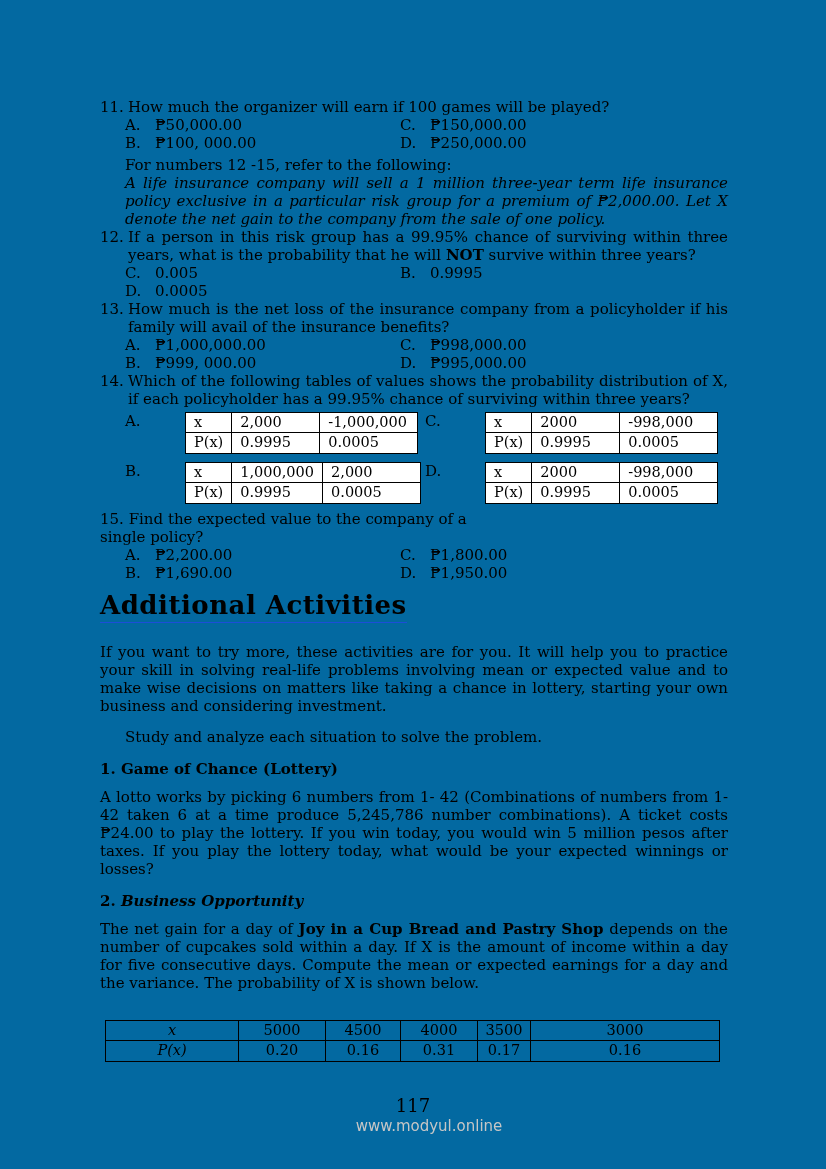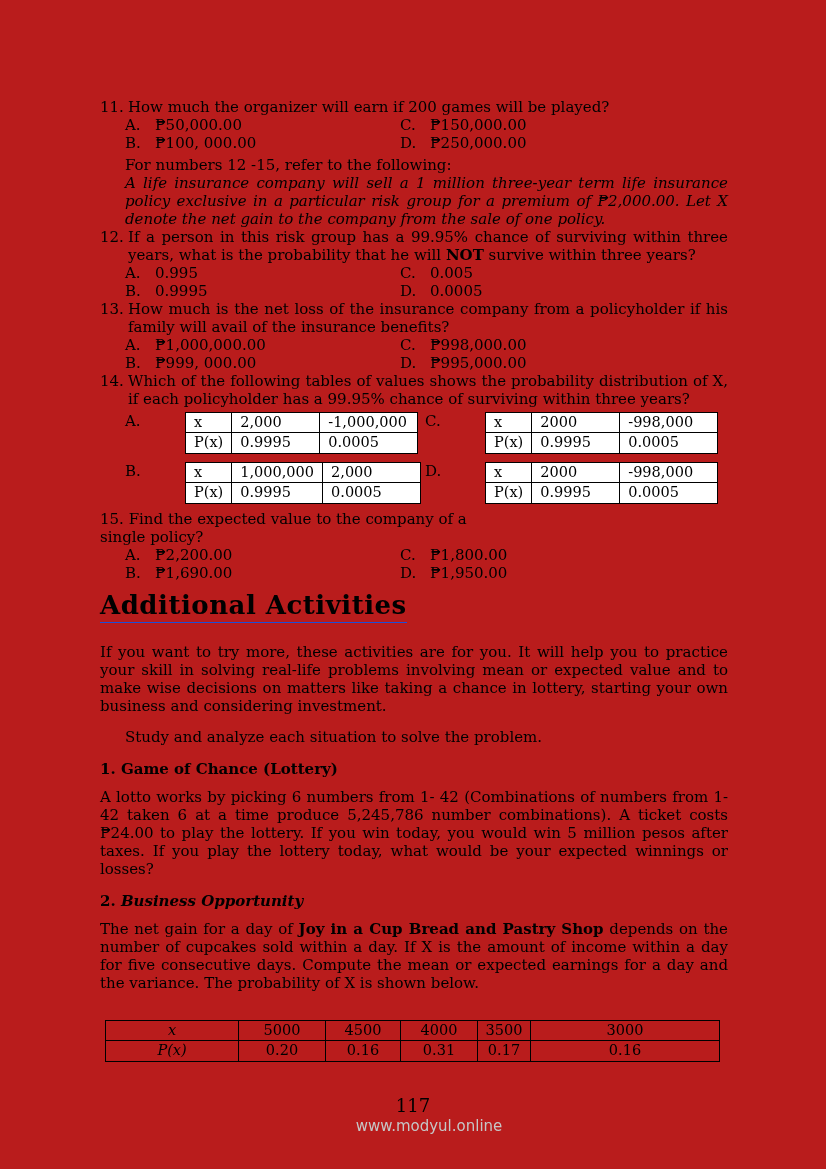--- a/index.html
+++ b/index.html
@@ -1,19 +1,19 @@
 <!DOCTYPE html>
 <html><head>
 <meta charset="utf-8">
 <style>
   * { margin:0; padding:0; box-sizing:border-box; }
   html,body { background:#e8e8e8; }
   .page {
     width:826px; height:1169px; margin:0 auto; position:relative;
-    background:#b91c1c; color:#000;
+    background:#0369a1; color:#000;
     font-family:"DejaVu Serif", serif;
     font-size:15px; line-height:1.2;
     overflow:hidden;
   }
   .content { position:absolute; top:98px; left:100px; width:628px; }
 
   .q-line { display:flex; }
   .q-num  { flex:0 0 28px; }
   .q-text { flex:1; text-align:justify; }
 
@@ -61,21 +61,21 @@
 </head>
 <body>
 
 <div class="page">
   <div class="content">
 
     
     <div class="q-block">
       <div class="q-line">
         <span class="q-num">11.</span>
-        <span class="q-text">How much the organizer will earn if 200 games will be played?</span>
+        <span class="q-text">How much the organizer will earn if 100 games will be played?</span>
       </div>
       <div class="options">
         <div class="opt"><span class="opt-label">A.</span><span>₱50,000.00</span></div>
         <div class="opt"><span class="opt-label">C.</span><span>₱150,000.00</span></div>
         <div class="opt"><span class="opt-label">B.</span><span>₱100, 000.00</span></div>
         <div class="opt"><span class="opt-label">D.</span><span>₱250,000.00</span></div>
       </div>
     </div>
 
     
@@ -84,21 +84,20 @@
       <div class="refnote-body">A life insurance company will sell a 1 million three-year term life insurance policy exclusive in a particular risk group for a premium of ₱2,000.00. Let X denote the net gain to the company from the sale of one policy.</div>
     </div>
 
     
     <div class="q-block">
       <div class="q-line">
         <span class="q-num">12.</span>
         <span class="q-text"><span>If a person in this risk group has a 99.95% chance of surviving within three years, what is the probability that he will </span><b class="bold">NOT</b><span> survive within three years?</span></span>
       </div>
       <div class="options">
-        <div class="opt"><span class="opt-label">A.</span><span>0.995</span></div>
         <div class="opt"><span class="opt-label">C.</span><span>0.005</span></div>
         <div class="opt"><span class="opt-label">B.</span><span>0.9995</span></div>
         <div class="opt"><span class="opt-label">D.</span><span>0.0005</span></div>
       </div>
     </div>
 
     
     <div class="q-block">
       <div class="q-line">
         <span class="q-num">13.</span>

